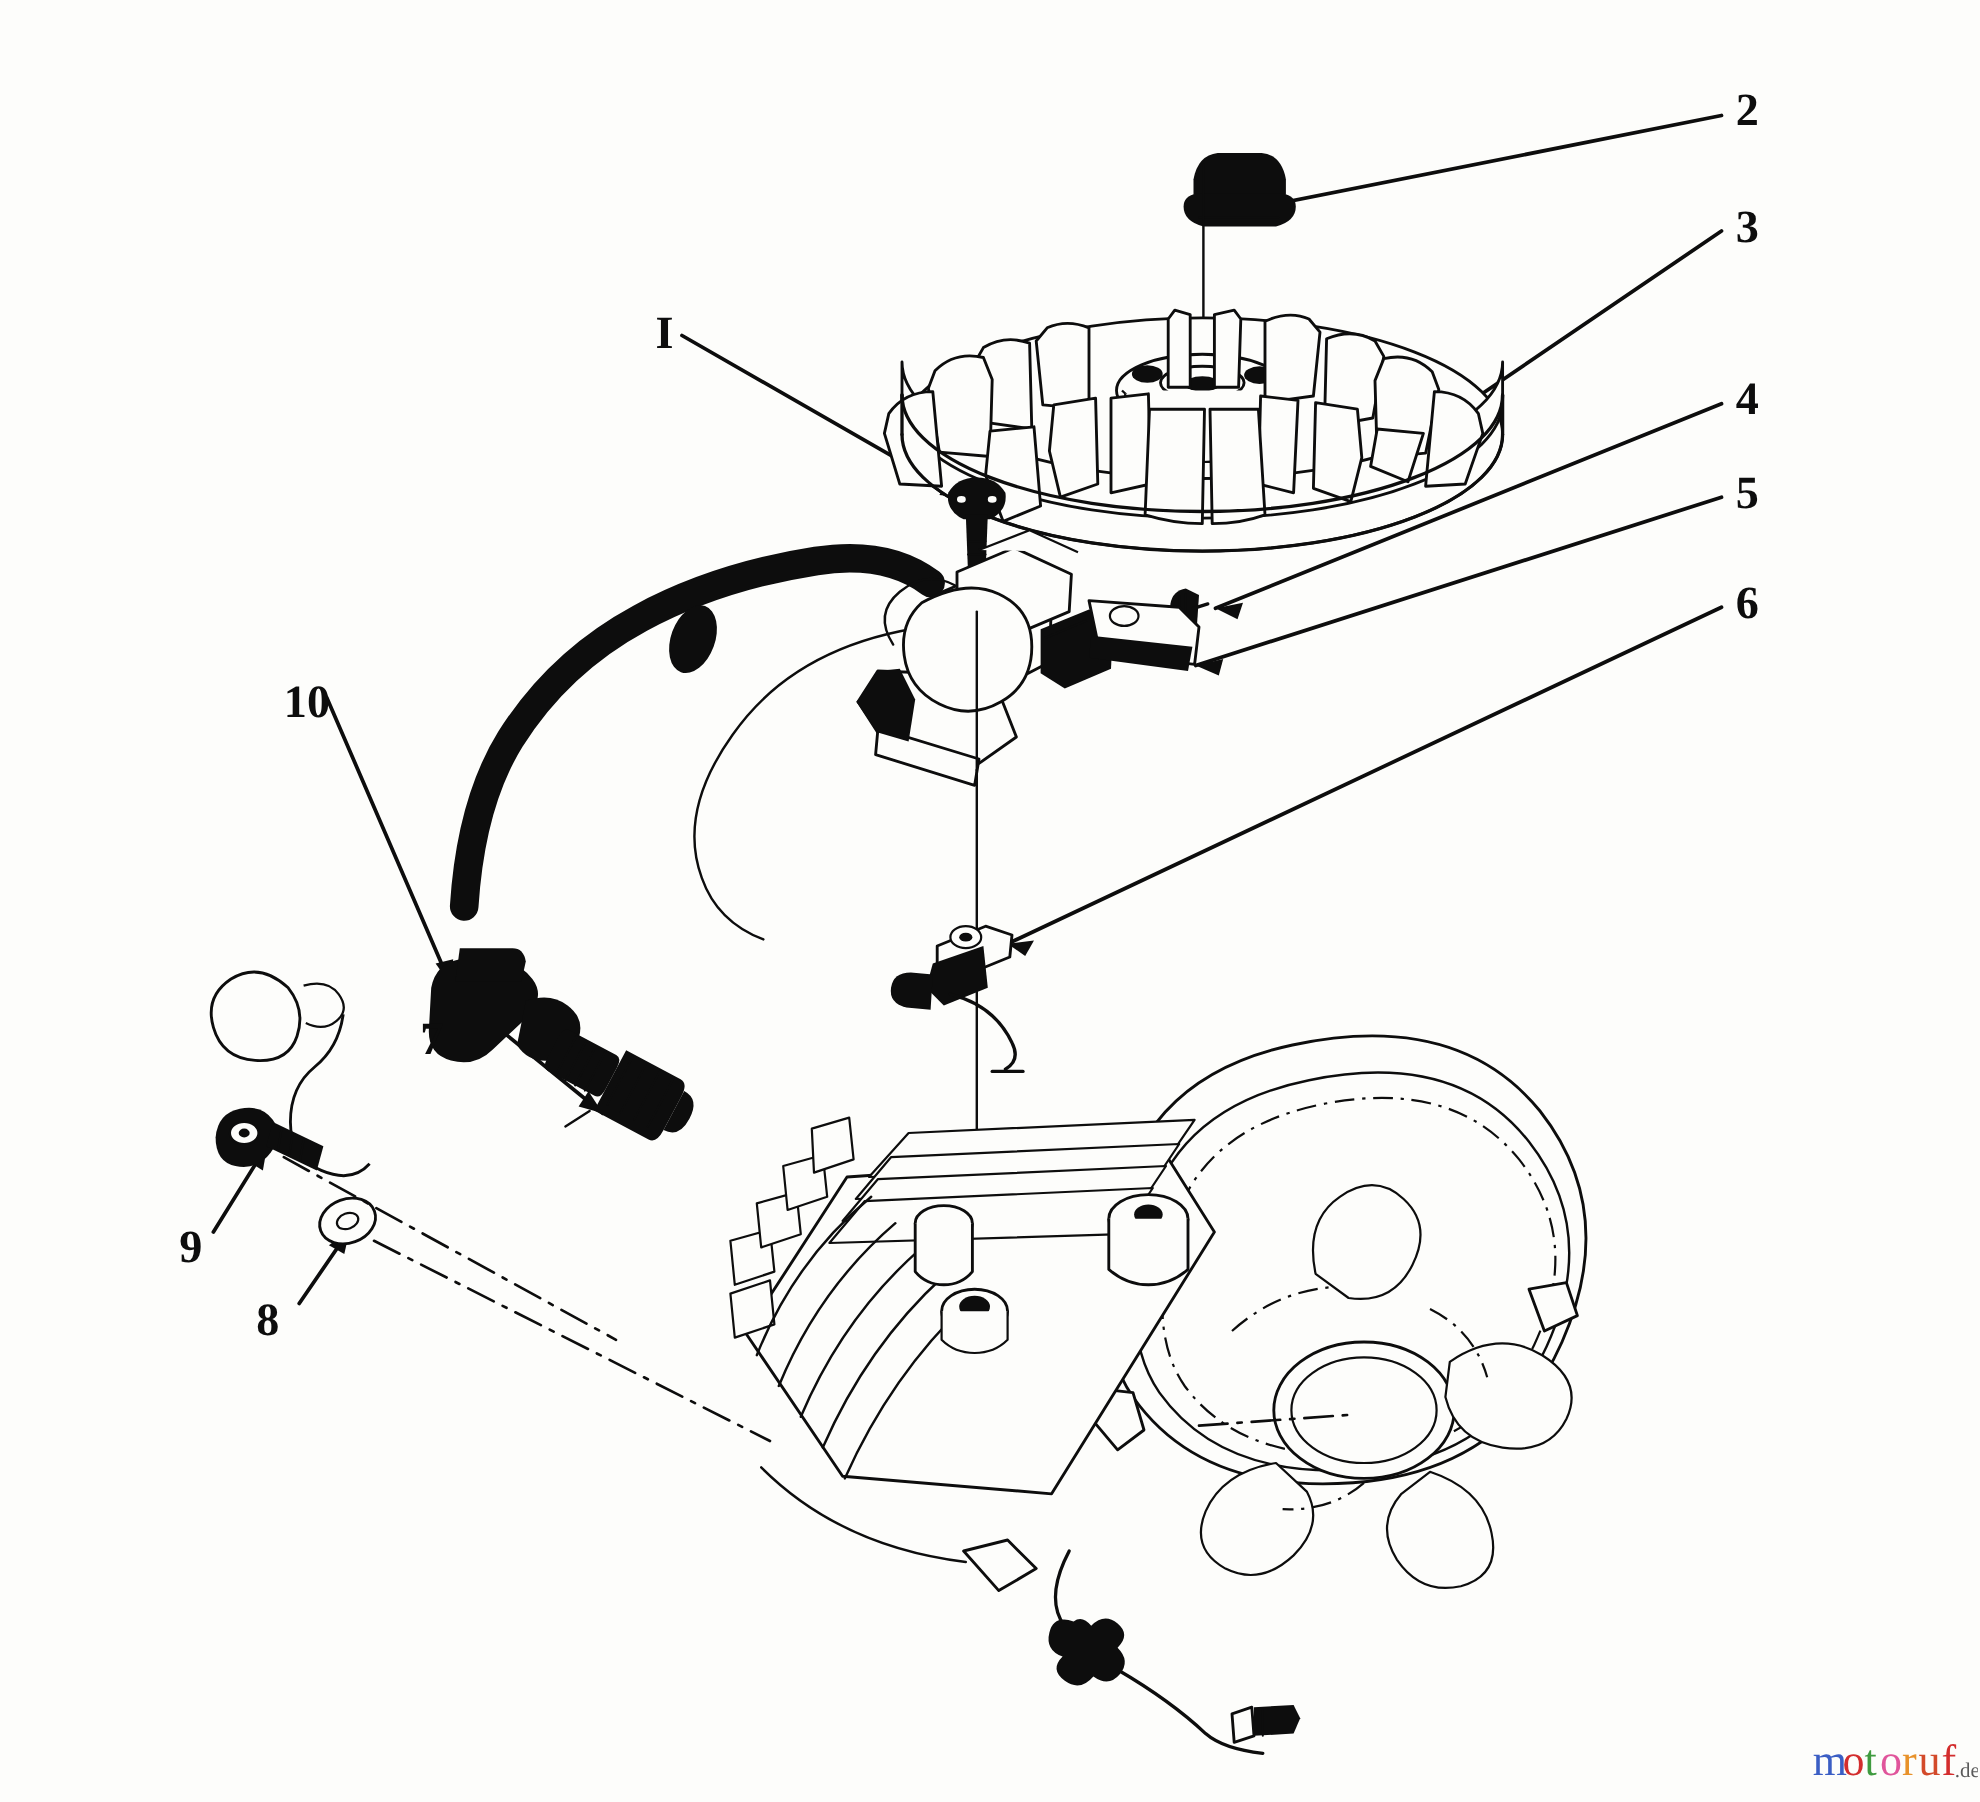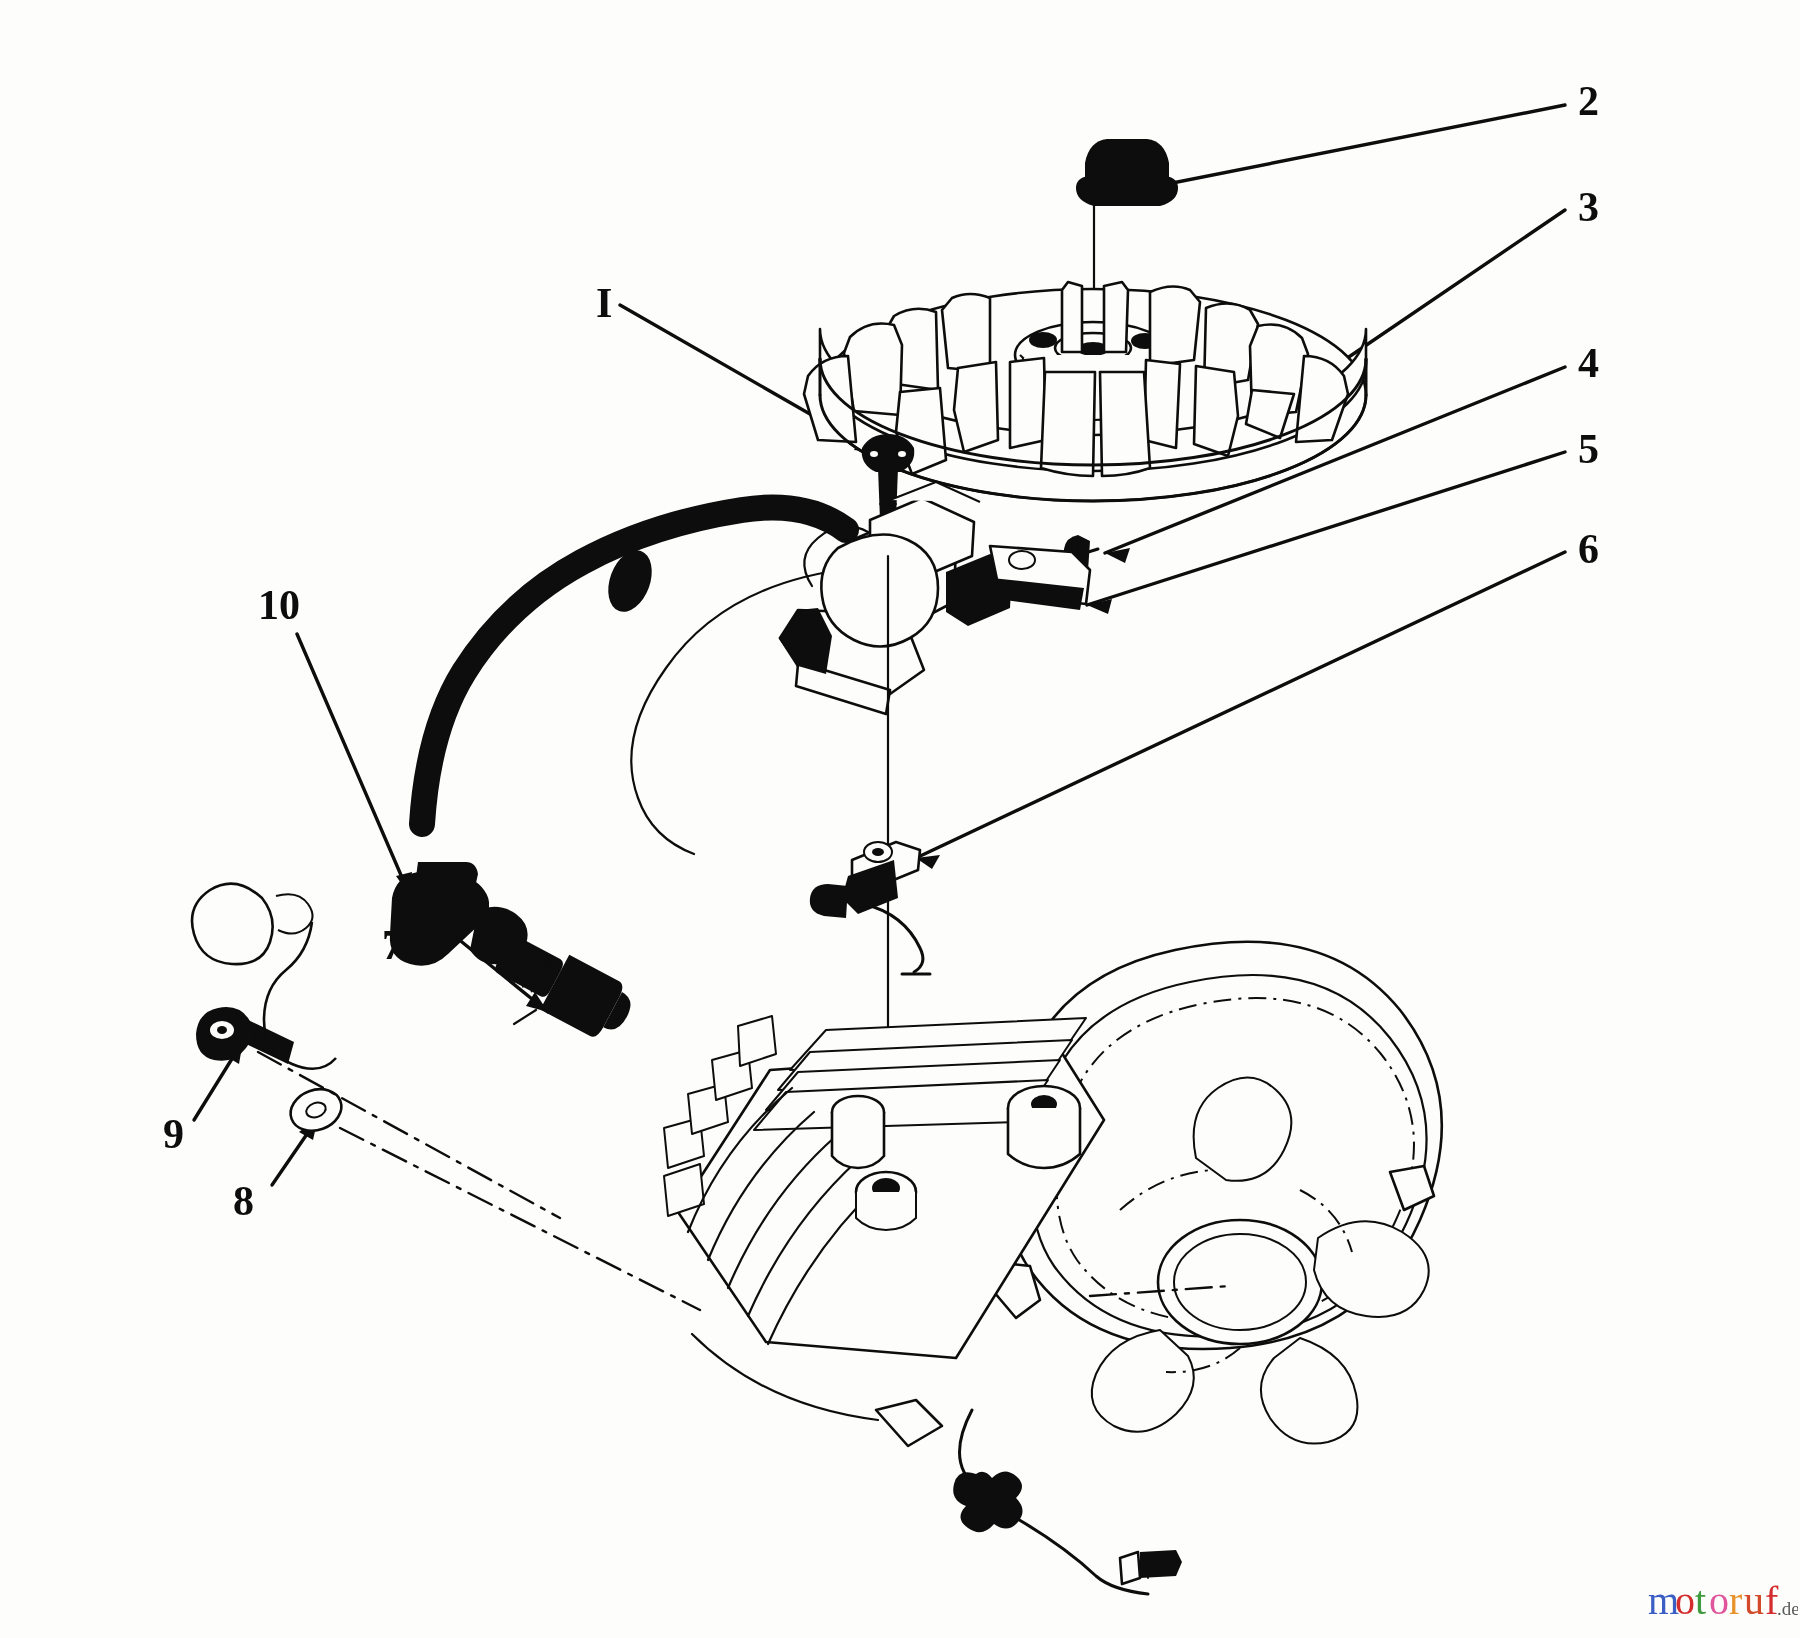--- a/index.html
+++ b/index.html
@@ -303,21 +303,21 @@
 
   <div class="callout" style="left:596px;top:282px;">I</div>
   <div class="callout" style="left:1578px;top:80px;">2</div>
   <div class="callout" style="left:1578px;top:186px;">3</div>
   <div class="callout" style="left:1578px;top:342px;">4</div>
   <div class="callout" style="left:1578px;top:428px;">5</div>
   <div class="callout" style="left:1578px;top:528px;">6</div>
   <div class="callout" style="left:382px;top:924px;">7</div>
   <div class="callout" style="left:233px;top:1180px;">8</div>
   <div class="callout" style="left:163px;top:1113px;">9</div>
-  <div class="callout" style="left:258px;top:584px;text-align:center;">10</div>
+  <div class="callout" style="left:258px;top:618px;text-align:center;">10</div>
 
   <svg id="watermark" viewBox="0 0 150 48">
     <text class="wm-letter" x="0" y="36" fill="#3b5ec4">m</text>
     <text class="wm-letter" x="27" y="36" fill="#d32d2d">o</text>
     <text class="wm-letter" x="47" y="36" fill="#3f9b3f">t</text>
     <text class="wm-letter" x="61" y="36" fill="#e0559b">o</text>
     <text class="wm-letter" x="81" y="36" fill="#e8922a">r</text>
     <text class="wm-letter" x="96" y="36" fill="#d34a2a">u</text>
     <text class="wm-letter" x="117" y="36" fill="#d32d2d">f</text>
     <text class="wm-de" x="129" y="37" fill="#5a5a5a">.de</text>

